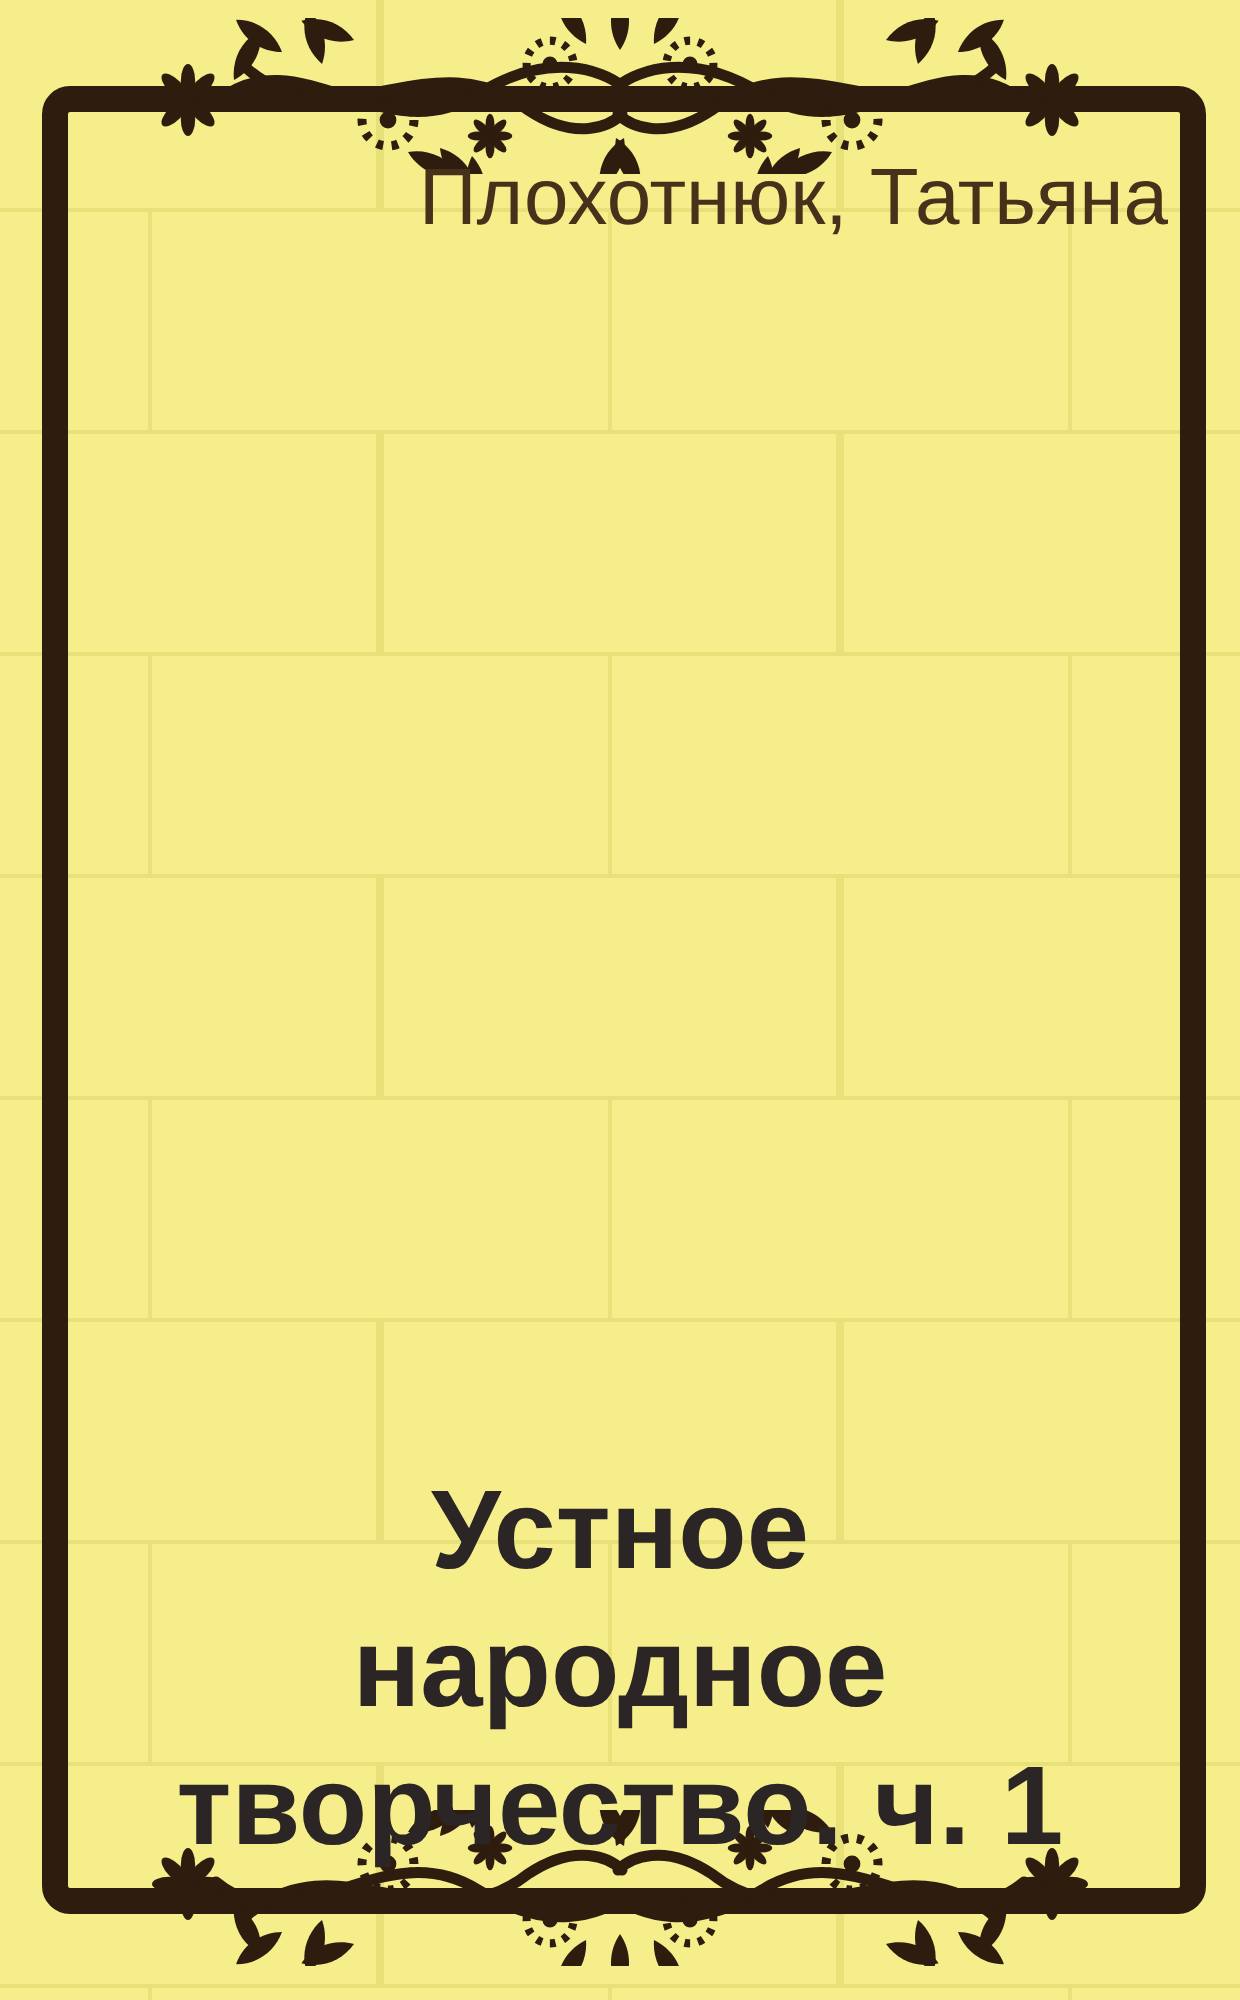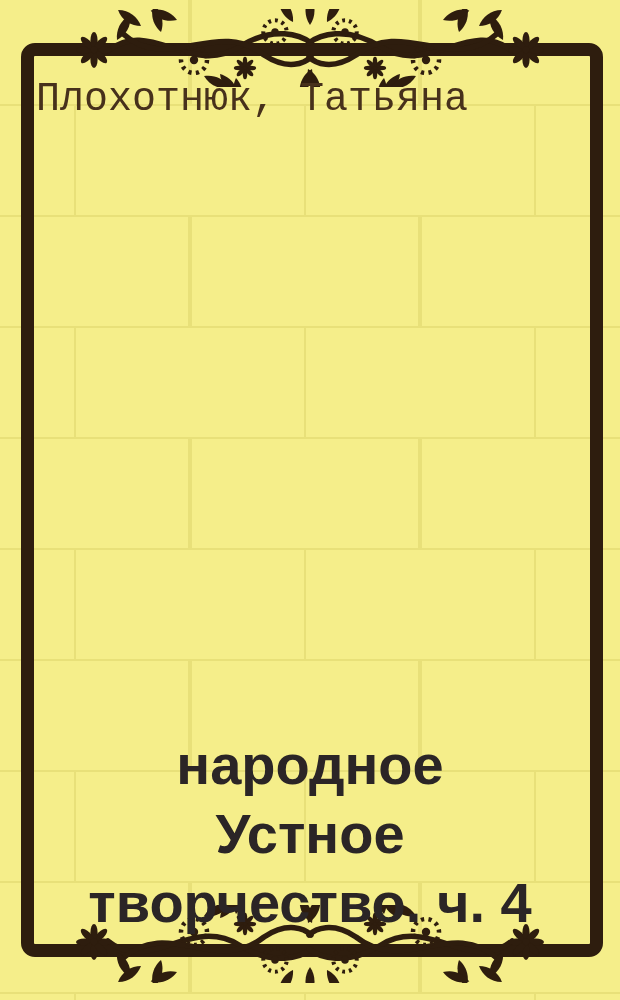--- a/index.html
+++ b/index.html
@@ -36,28 +36,27 @@
     margin-left:-235px;
     z-index:2;
     color:var(--ornament);
   }
   .ornament.top{top:9px;}
   .ornament.bottom{top:905px;transform:scaleY(-1);}
   .ornament svg{width:100%;height:100%;display:block;}
   .author-name{
     position:absolute;
     left:36px;right:36px;top:76px;
-    text-align:left;
+    text-align:right;
     font-size:40px;
     line-height:47px;
     font-weight:400;
     color:var(--author-text);
     z-index:3;
     letter-spacing:0px;
-    font-family:Liberation Mono, monospace;
   }
   .book-title{
     position:absolute;
     left:20px;right:20px;top:730px;
     text-align:center;
     font-size:56px;
     line-height:69px;
     font-weight:700;
     color:var(--title-text);
     z-index:3;
@@ -133,18 +132,18 @@
     <svg viewBox="0 0 470 78" aria-hidden="true">
       <use href="#vineband"></use>
     </svg>
   </div>
 
   <div class="author-name">
     <div>Плохотнюк, Татьяна</div>
   </div>
 
   <div class="book-title">
+    <div>Устное</div>
     <div>народное</div>
-    <div>Устное</div>
-    <div>творчество. ч. 4</div>
+    <div>творчество. ч. 1</div>
   </div>
 
 </div>
 
 </body></html>

